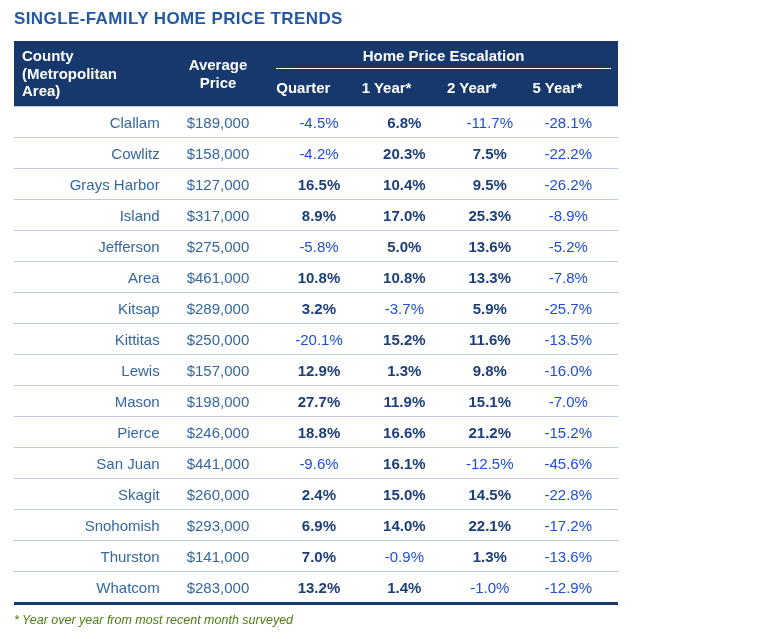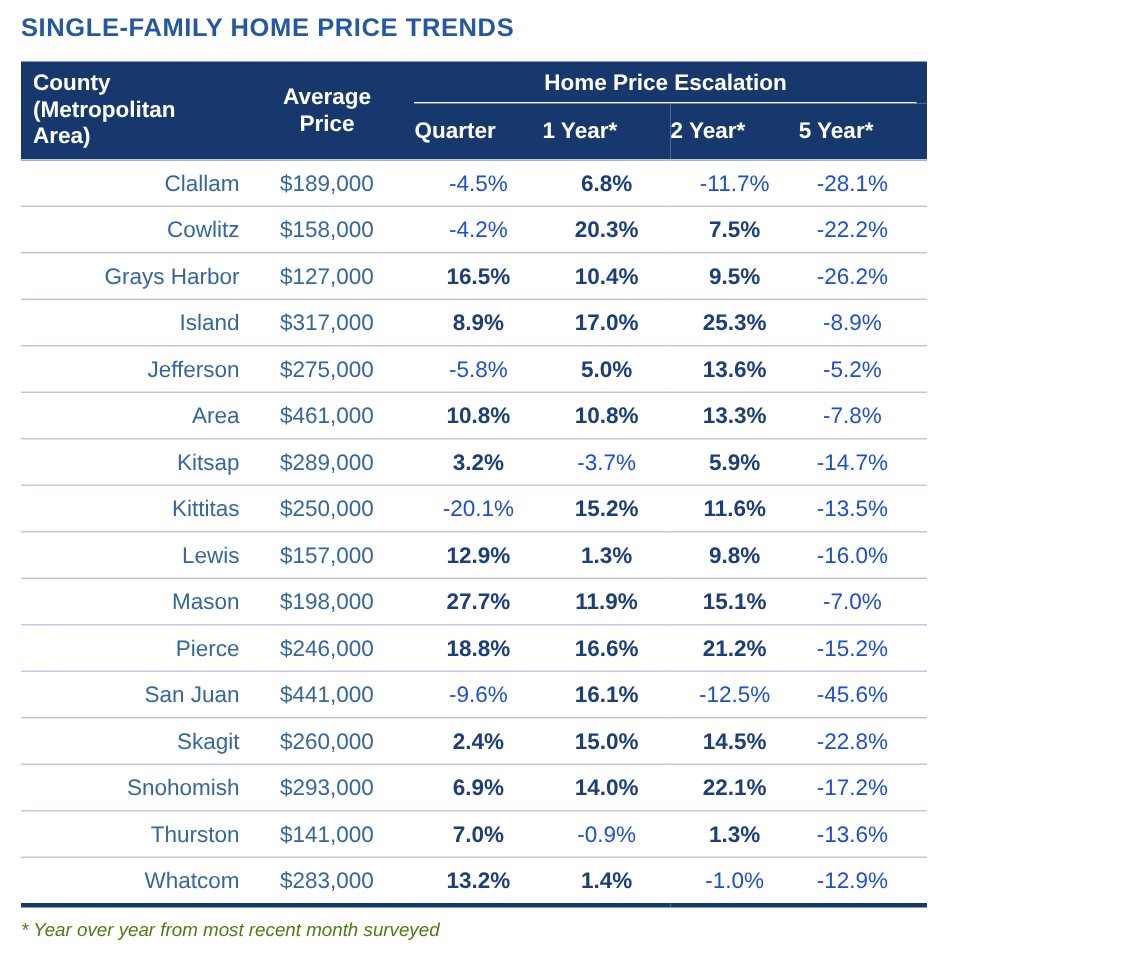--- a/index.html
+++ b/index.html
@@ -180,21 +180,21 @@
         <td class="pct pos">10.8%</td>
         <td class="pct pos">13.3%</td>
         <td class="pct neg">-7.8%</td>
       </tr>
       <tr>
         <td class="county">Kitsap</td>
         <td class="price">$289,000</td>
         <td class="pct pos">3.2%</td>
         <td class="pct neg">-3.7%</td>
         <td class="pct pos">5.9%</td>
-        <td class="pct neg">-14.7%</td>
+        <td class="pct neg">-25.7%</td>
       </tr>
       <tr>
         <td class="county">Kittitas</td>
         <td class="price">$250,000</td>
         <td class="pct neg">-20.1%</td>
         <td class="pct pos">15.2%</td>
         <td class="pct pos">11.6%</td>
         <td class="pct neg">-13.5%</td>
       </tr>
       <tr>

